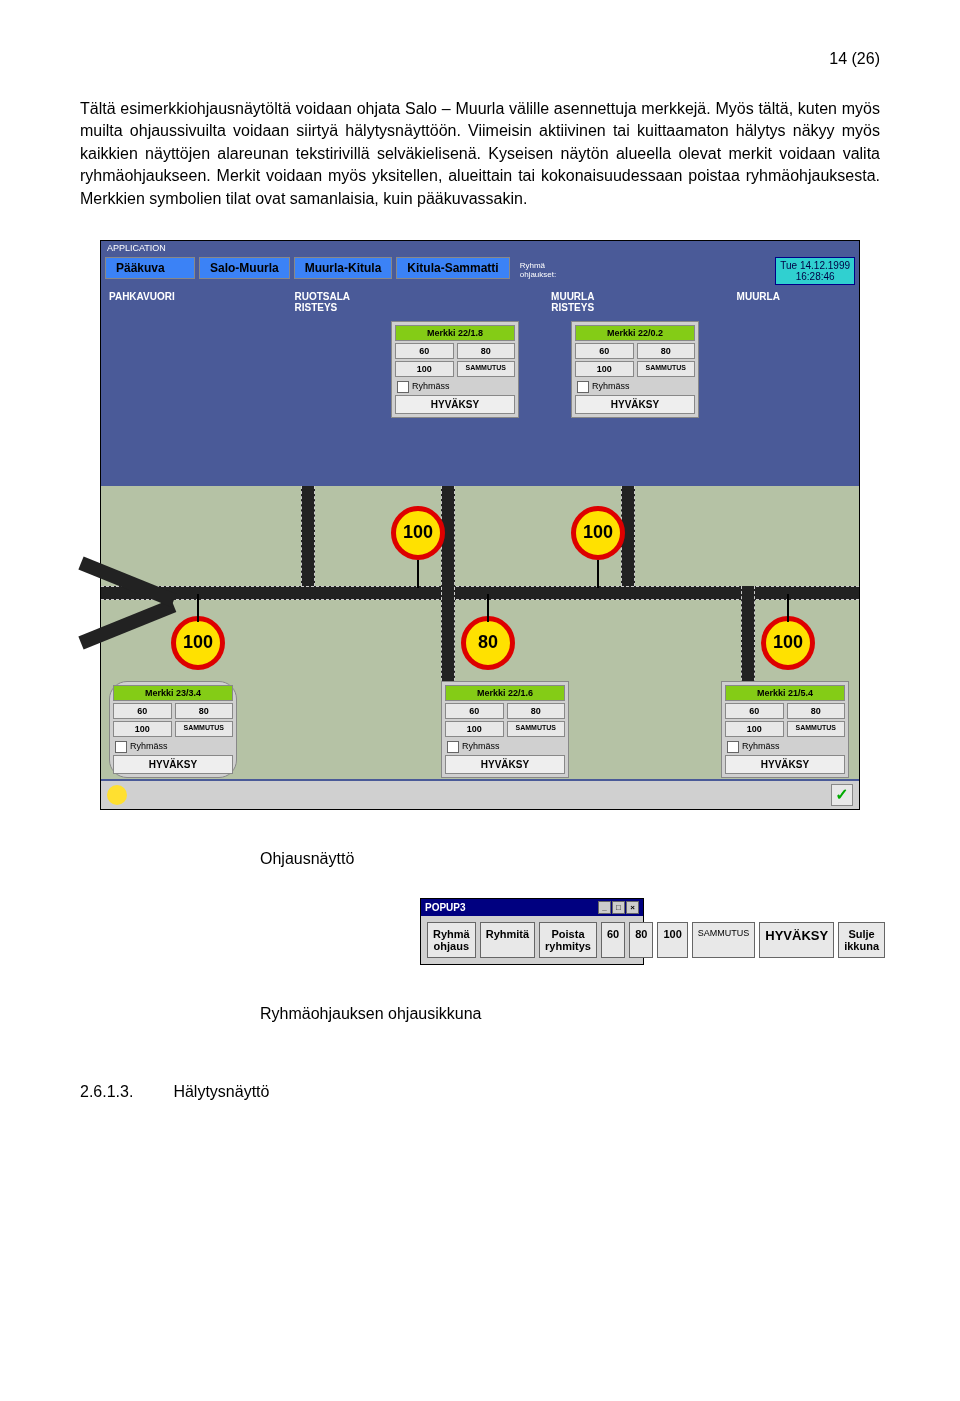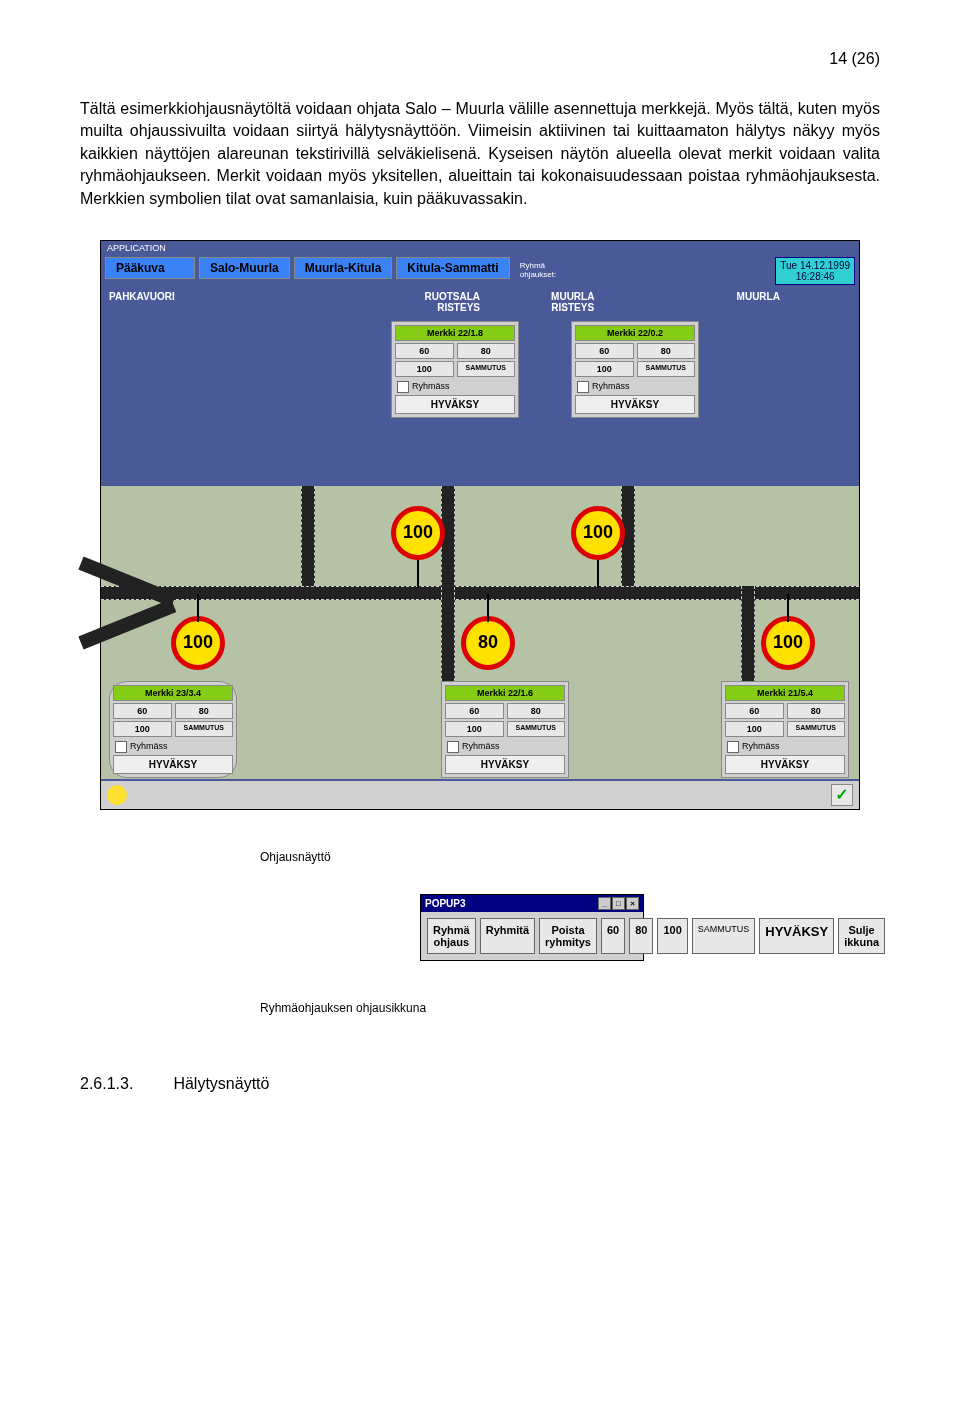--- a/index.html
+++ b/index.html
@@ -30,21 +30,21 @@
   .road { position: absolute; left: 0; right: 0; top: 100px; height: 14px; background: #222; border-top: 1px dashed #ccc; border-bottom: 1px dashed #ccc; }
   .vroad { position: absolute; width: 14px; background: #222; border-left: 1px dashed #ccc; border-right: 1px dashed #ccc; }
   .diag { position: absolute; width: 100px; height: 14px; background: #222; transform: rotate(25deg); transform-origin: left center; }
   .sign { position: absolute; width: 54px; height: 54px; border-radius: 50%; background: #ffe100; border: 5px solid #d00; display: flex; align-items: center; justify-content: center; font-size: 18px; font-weight: bold; }
   .pole { position: absolute; width: 2px; height: 28px; background: #000; }
   
   .bot-bar { position: absolute; left: 0; right: 0; bottom: 0; height: 28px; background: #d0d0d0; display: flex; align-items: center; padding: 0 6px; }
   .smiley { width: 20px; height: 20px; border-radius: 50%; background: #ffe030; position: relative; }
   .tick { margin-left: auto; width: 22px; height: 22px; background: #e8e8e8; border: 1px solid #888; color: #0a0; font-weight: bold; font-size: 16px; text-align: center; }
   
-  .caption { font-size: 12px; margin: 17px 0 30px 180px; }
+  .caption { font-size: 16px; margin: 17px 0 30px 180px; }
   
   
   .popup { width: 224px; border: 1px solid #000; margin: 0 auto 40px 340px; background: #d0d0d0; font-family: Arial; font-size: 11px; }
   .popup-titlebar { background: #000080; color: #fff; display: flex; align-items: center; padding: 2px 4px; font-size: 10px; font-weight: bold; }
   .popup-titlebar .winbtns { margin-left: auto; display: flex; gap: 1px; }
   .popup-titlebar .wb { width: 13px; height: 13px; background: #ccc; border: 1px solid #666; font-size: 8px; text-align: center; line-height: 11px; color: #000; }
   .popup-body { padding: 6px; display: flex; gap: 4px; }
   .pop-btn { background: #e8e8e8; border: 1px solid #666; padding: 5px; text-align: center; font-weight: bold; }
   .pop-row { display: flex; gap: 4px; }
   .pop-row .pop-btn { flex: 1; }
@@ -66,21 +66,21 @@
     <div class="tab-btn">Salo-Muurla</div>
     <div class="tab-btn">Muurla-Kitula</div>
     <div class="tab-btn">Kitula-Sammatti</div>
     <div class="tab-side-label" style="white-space:pre;">Ryhmä
 ohjaukset:</div>
     <div class="tab-date" style="white-space:pre;">Tue 14.12.1999
 16:28:46</div>
   </div>
   <div class="loc-labels">
     <div>PAHKAVUORI</div>
-    <div style="text-align:right;">RUOTSALA
+    <div style="text-align:left;">RUOTSALA
 RISTEYS</div>
     <div style="text-align:center;">MUURLA
 RISTEYS</div>
     <div style="text-align:center;">MUURLA</div>
   </div>
 
   <div class="sign-panel" style="left:290px; top:80px;">
     <div class="phead">Merkki 22/1.8</div>
     <div class="prow">
         <div class="pbtn">60</div>

